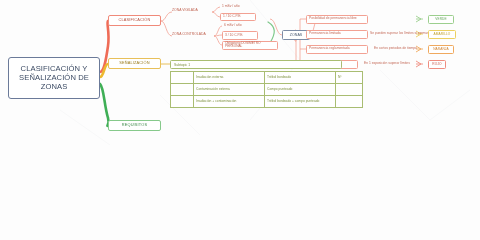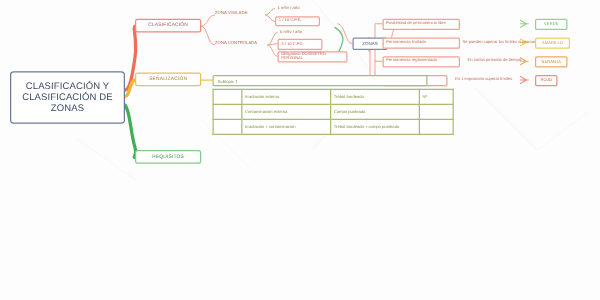--- a/index.html
+++ b/index.html
@@ -103,21 +103,21 @@
       <path d="M300 60 L 250 120"></path>
       <path d="M60 110 L 110 145"></path>
       <path d="M380 70 L 430 120"></path>
       <path d="M430 120 L 470 90"></path>
       <path d="M160 95 L 200 135"></path>
     </g>
   </svg>
 
   <div class="node root">
     <span>CLASIFICACIÓN Y</span>
-    <span>CLASIFICACIÓN DE</span>
+    <span>SEÑALIZACIÓN DE</span>
     <span>ZONAS</span>
   </div>
 
   <div class="node branch b-clas">
     <span>CLASIFICACIÓN</span>
   </div>
   <div class="node branch b-sen">
     <span>SEÑALIZACIÓN</span>
   </div>
   <div class="node branch b-req">

